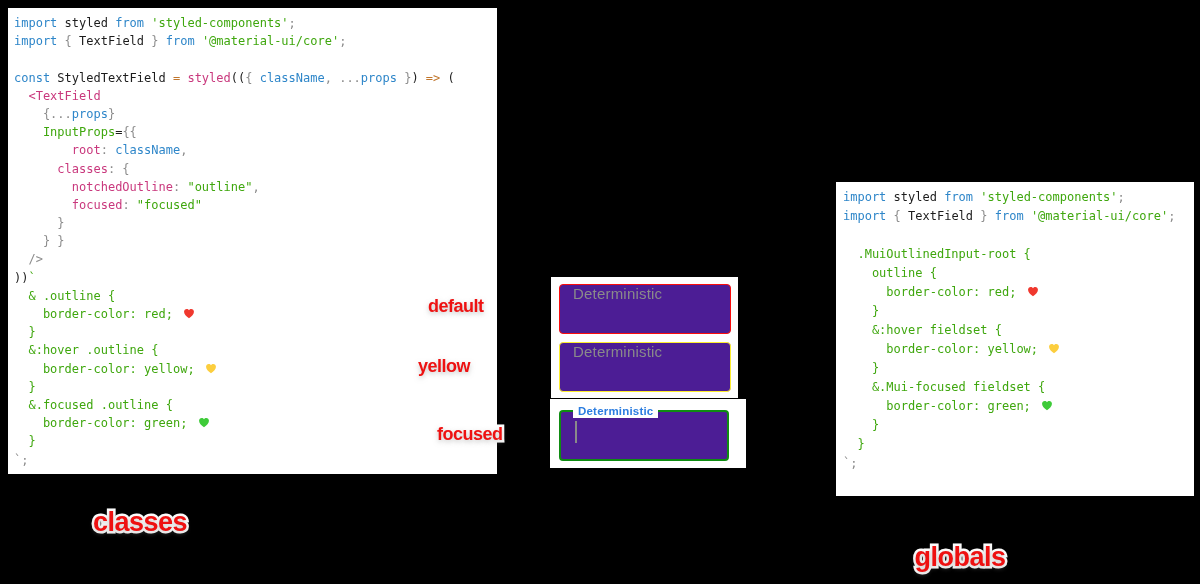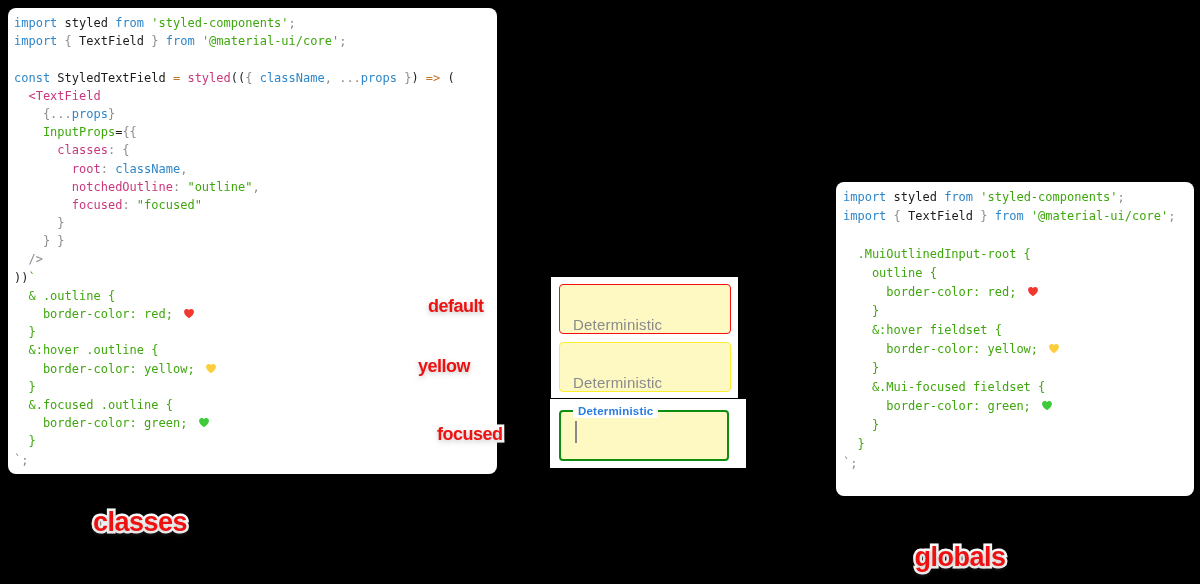--- a/index.html
+++ b/index.html
@@ -4,43 +4,43 @@
 <style>
   * { margin:0; padding:0; box-sizing:border-box; }
   html,body { width:1200px; height:584px; }
   body { background:#000; position:relative; overflow:hidden;
          font-family:"Liberation Sans", sans-serif; }
 
   .abs { position:absolute; }
 
   
   .code-panel { background:#fff; font-family:"DejaVu Sans Mono","Liberation Mono",monospace;
-                font-size:12px; color:#1c1c1c; overflow:hidden;border-radius:8px; }
+                font-size:12px; color:#1c1c1c; overflow:hidden; }
   .panel-left  { left:8px;   top:8px;   width:489px; height:466px; padding:6px 0 0 6px; }
   .panel-right { left:836px; top:182px; width:358px; height:314px; padding:6px 0 0 7px; }
   .code-line { white-space:pre; }
   .panel-left  .code-line { height:18.2px; line-height:18.2px; }
   .panel-right .code-line { height:19px;   line-height:19px; }
 
   .tok-kw  { color:#2e86c9; }   
   .tok-pl  { color:#1c1c1c; }   
   .tok-str { color:#3fa70e; }   
   .tok-pk  { color:#c9387d; }   
   .tok-op  { color:#c1762c; }   
   .tok-pu  { color:#8c8c8c; }   
 
   svg.heart { width:14px; height:14px; vertical-align:-2px; margin-left:2px; }
 
   
   .mid-a { left:551px; top:277px; width:187px; height:121px; background:#fff; }
   .mid-b { left:550px; top:399px; width:196px; height:69px;  background:#fff; }
 
   
-  .tfield { position:absolute; background:#fef9c3; border-radius:4px;
-            display:flex; align-items:flex-end; padding-left:13px;
+  .tfield { position:absolute; background:#4c1d95; border-radius:4px;
+            display:flex; align-items:flex-start; padding-left:13px;
             font-size:15px; color:#8a8a8a; letter-spacing:.2px; }
   .tf-default { left:559px; top:284px; width:172px; height:50px; border:1.5px solid #f00; }
   .tf-hover   { left:559px; top:342px; width:172px; height:50px; border:1.5px solid #fe0; }
   .tf-focused { left:559px; top:410px; width:170px; height:51px; border:2px solid #0a0; }
   .notch-label { position:absolute; top:-8px; left:12px; background:#fff; padding:0 5px;
                  font-size:11.5px; font-weight:600; letter-spacing:.2px; line-height:14px; }
   .caret { position:absolute; left:14px; top:9px; width:2px; height:22px; background:#8a8a8a; }
 
   
   .sticker { position:absolute; font-weight:bold; letter-spacing:-.5px;
@@ -58,22 +58,22 @@
 <body>
 
 <div class="abs code-panel panel-left">
     <div class="code-line"><span class="tok-kw">import</span><span class="tok-pl"> styled </span><span class="tok-kw">from</span><span class="tok-str"> 'styled-components'</span><span class="tok-pu">;</span></div>
     <div class="code-line"><span class="tok-kw">import</span><span class="tok-pu"> { </span><span class="tok-pl">TextField</span><span class="tok-pu"> } </span><span class="tok-kw">from</span><span class="tok-str"> '@material-ui/core'</span><span class="tok-pu">;</span></div>
     <div class="code-line"></div>
     <div class="code-line"><span class="tok-kw">const</span><span class="tok-pl"> StyledTextField </span><span class="tok-op">= </span><span class="tok-pk">styled</span><span class="tok-pl">((</span><span class="tok-pu">{ </span><span class="tok-kw">className</span><span class="tok-pu">, ...</span><span class="tok-kw">props</span><span class="tok-pu"> }</span><span class="tok-pl">) </span><span class="tok-op">=&gt;</span><span class="tok-pl"> (</span></div>
     <div class="code-line"><span class="tok-pk">  &lt;TextField</span></div>
     <div class="code-line"><span class="tok-pu">    {...</span><span class="tok-kw">props</span><span class="tok-pu">}</span></div>
     <div class="code-line"><span class="tok-str">    InputProps</span><span class="tok-pl">=</span><span class="tok-pu">{{</span></div>
+    <div class="code-line"><span class="tok-pk">        root</span><span class="tok-pu">: </span><span class="tok-kw">className</span><span class="tok-pu">,</span></div>
     <div class="code-line"><span class="tok-pk">      classes</span><span class="tok-pu">: {</span></div>
-    <div class="code-line"><span class="tok-pk">        root</span><span class="tok-pu">: </span><span class="tok-kw">className</span><span class="tok-pu">,</span></div>
     <div class="code-line"><span class="tok-pk">        notchedOutline</span><span class="tok-pu">: </span><span class="tok-str">"outline"</span><span class="tok-pu">,</span></div>
     <div class="code-line"><span class="tok-pk">        focused</span><span class="tok-pu">: </span><span class="tok-str">"focused"</span></div>
     <div class="code-line"><span class="tok-pu">      }</span></div>
     <div class="code-line"><span class="tok-pu">    } }</span></div>
     <div class="code-line"><span class="tok-pu">  /&gt;</span></div>
     <div class="code-line"><span class="tok-pl">))</span><span class="tok-str">`</span></div>
     <div class="code-line"><span class="tok-str">  &amp; .outline {</span></div>
     <div class="code-line"><span class="tok-str">    border-color: red; </span><svg viewBox="0 0 24 24" class="heart">
         <path d="M12 21.2C7.2 17.7 3.5 13.9 3.5 9.9 3.5 7.1 5.6 5 8.1 5c1.6 0 3.1.9 3.9 2.2C12.8 5.9 14.3 5 15.9 5c2.5 0 4.6 2.1 4.6 4.9 0 4-3.7 7.8-8.5 11.3z" fill="#f0382e"></path>
       </svg></div>

